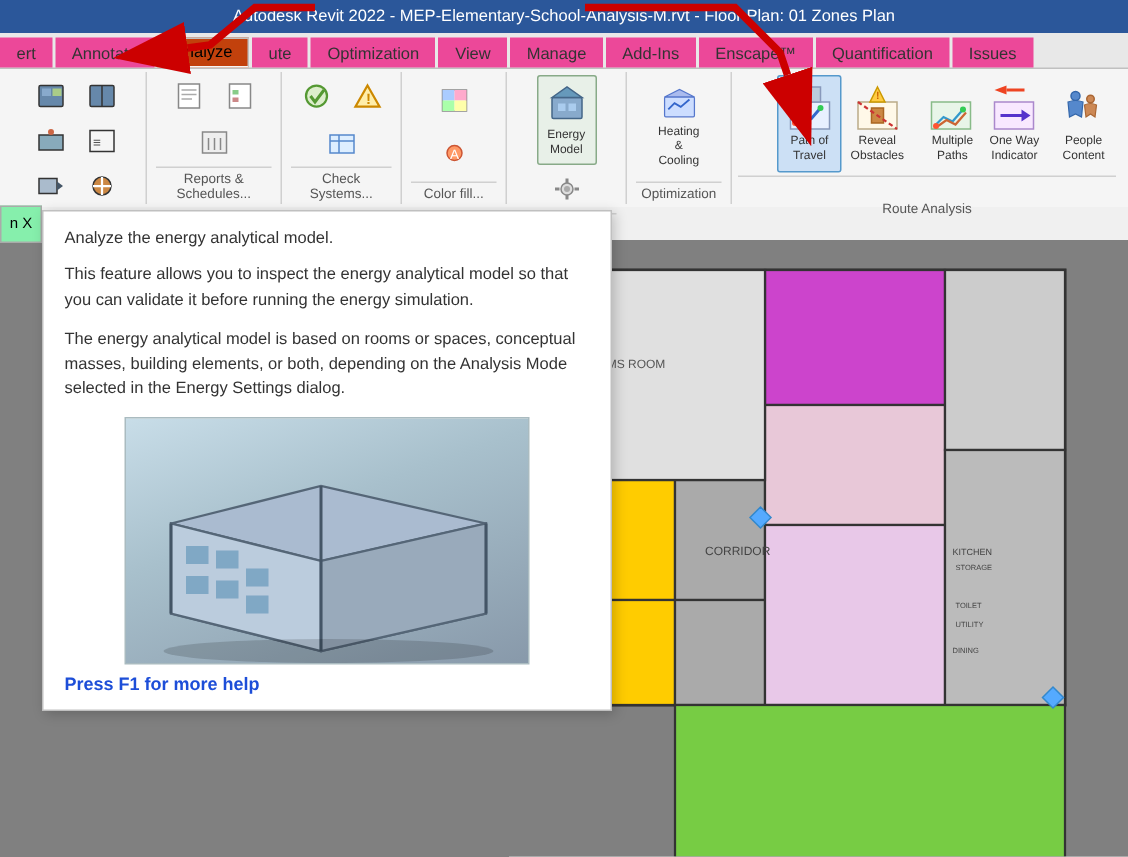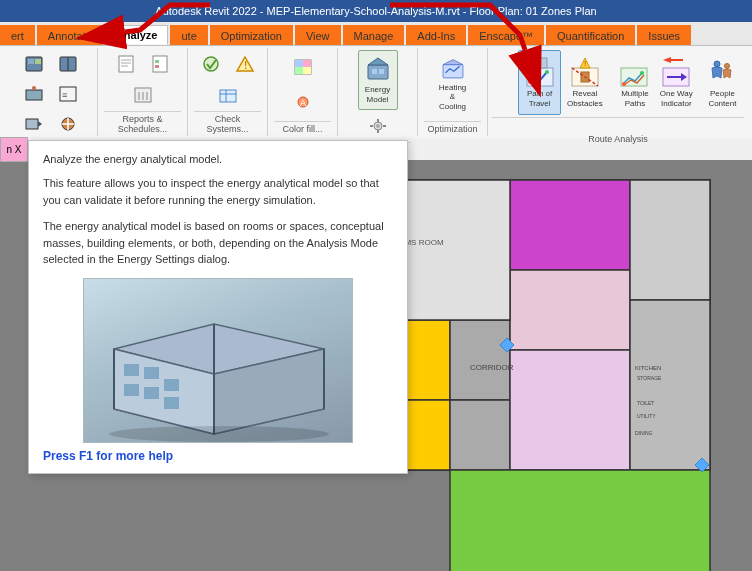--- a/index.html
+++ b/index.html
@@ -33,34 +33,34 @@
       height: 24px;
       align-items: flex-end;
     }
 
     .ribbon-tab {
       padding: 3px 10px;
       font-size: 11px;
       cursor: pointer;
       border: 1px solid transparent;
       border-bottom: none;
-      background: #f97316;
+      background: #ec4899;
       margin-right: 2px;
       height: 20px;
       display: flex;
       align-items: center;
       color: #333;
     }
 
     .ribbon-tab.active {
-      background: #ffffff;
+      background: #c2410c;
       border-color: #c0c0c0;
       border-bottom: 1px solid #f5f5f5;
       color: #000;
-      font-weight: bold;
+      font-weight: normal;
     }
 
     
     .ribbon-content {
       display: flex;
       height: 92px;
       background: #f5f5f5;
       padding: 2px 4px;
       align-items: stretch;
     }
@@ -450,21 +450,21 @@
           </svg>
         <span style="font-size:8px; text-align:center; line-height:1.3; margin-top:1px;">People<br>Content</span>
       </div>
 
     </div>
     <div class="route-analysis-label">Route Analysis</div>
   </div>
 
 </div>
 
-<div style="position:absolute; top:137px; left:0; width:28px; height:25px; background:#f9a8d4; border: 1px solid #aaa; display:flex; align-items:center; justify-content:center; font-size:10px; z-index:50; cursor:pointer;">
+<div style="position:absolute; top:137px; left:0; width:28px; height:25px; background:#86efac; border: 1px solid #aaa; display:flex; align-items:center; justify-content:center; font-size:10px; z-index:50; cursor:pointer;">
   <span>n X</span>
 </div>
 
 <div class="main-area">
 
   <svg width="380" height="420" style="position:absolute; top:10px; left:340px;" viewBox="0 0 380 420">
 
     <rect x="20" y="10" width="350" height="290" fill="#d8d8d8" stroke="#333" stroke-width="2"></rect>
 
     <rect x="170" y="10" width="120" height="90" fill="#cc44cc" stroke="#333" stroke-width="1.5"></rect>

